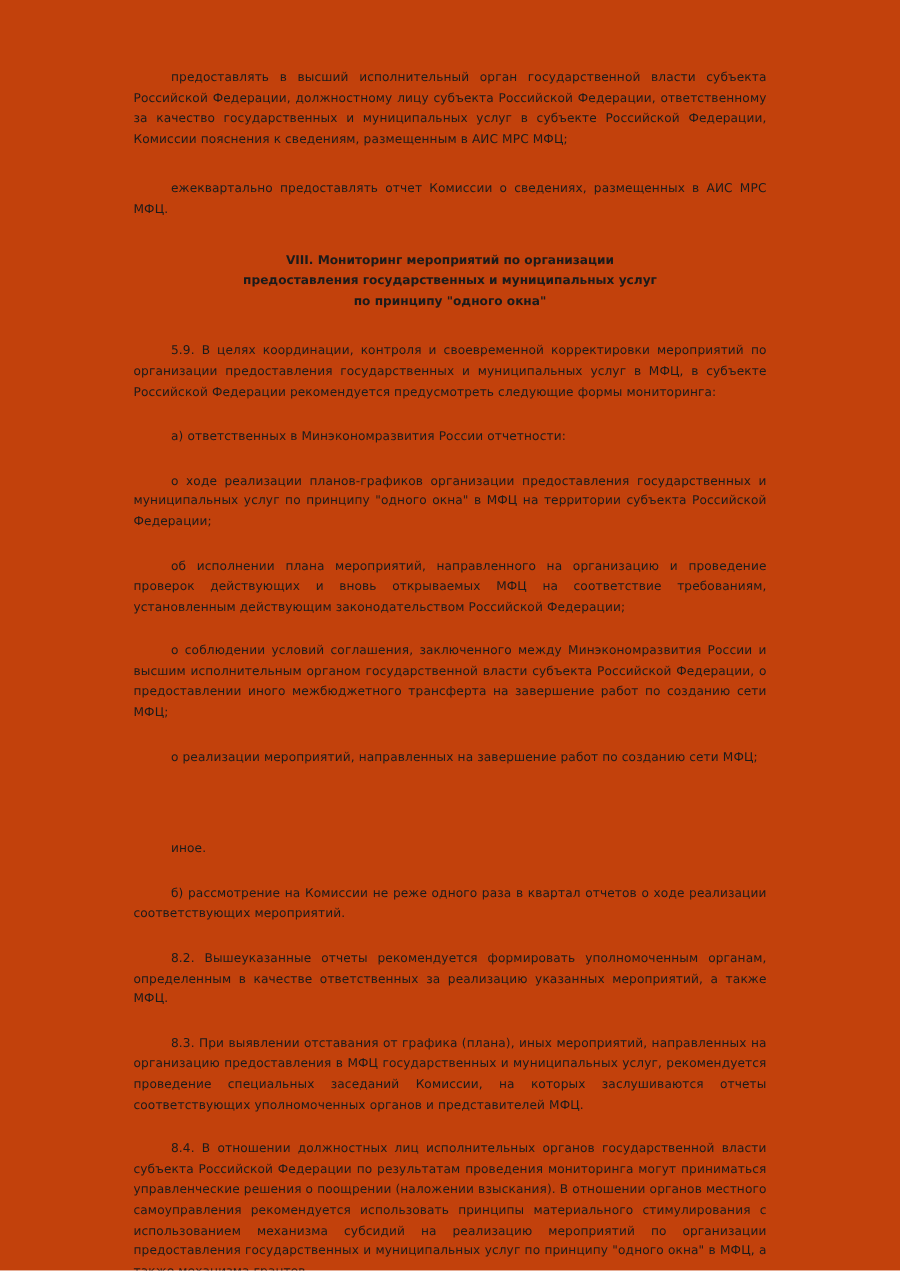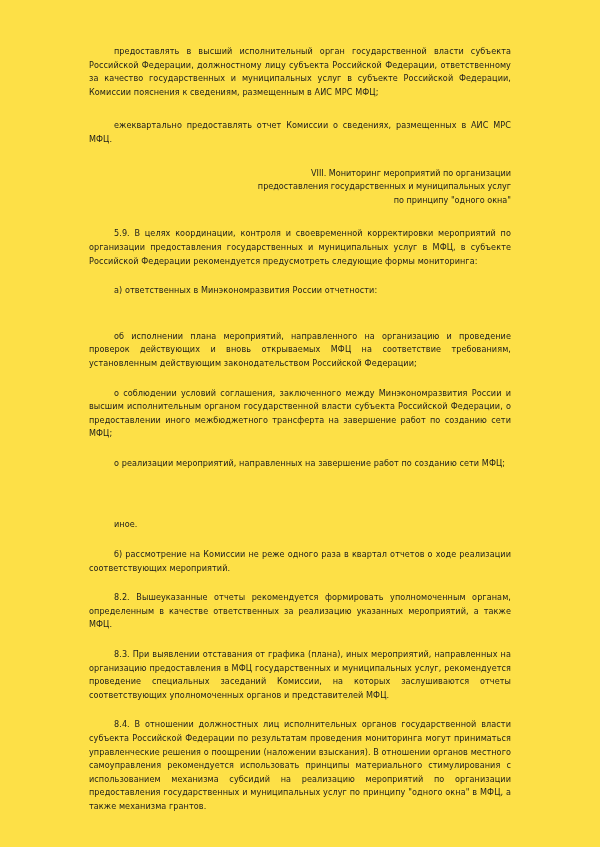--- a/index.html
+++ b/index.html
@@ -11,21 +11,21 @@
     width: 600px;
     height: 847px;
     font-family: "DejaVu Sans", "Liberation Sans", sans-serif;
     color: #1b1b1b;
     overflow: hidden;
   }
   .page {
     position: relative;
     width: 600px;
     height: 847px;
-    background: #fde047;
+    background: #c2410c;
     box-sizing: border-box;
     padding: 45px 89px 0 89px;
   }
   .doc-body {
     width: 422px;
   }
   p.para {
     margin: 0;
     font-size: 8.1px;
     line-height: 13.6px;
@@ -40,22 +40,23 @@
   .gap-md { height: 16px; }
   .gap-lg { height: 20px; }
   .heading-block {
     margin: 0;
     text-align: center;
   }
   .heading-block p {
     margin: 0;
     font-size: 8.1px;
     line-height: 13.6px;
-    text-align: right;
+    text-align: center;
     color: #1b1b1b;
+    font-weight: bold;
   }
 </style>
 </head>
 <body>
 
 <div class="page">
   <div class="doc-body">
 
     <p class="para indent">предоставлять в высший исполнительный орган государственной власти субъекта Российской Федерации, должностному лицу субъекта Российской Федерации, ответственному за качество государственных и муниципальных услуг в субъекте Российской Федерации, Комиссии пояснения к сведениям, размещенным в АИС МРС МФЦ;</p>
 
@@ -74,20 +75,21 @@
     <div class="gap-lg"></div>
 
     <p class="para indent">5.9. В целях координации, контроля и своевременной корректировки мероприятий по организации предоставления государственных и муниципальных услуг в МФЦ, в субъекте Российской Федерации рекомендуется предусмотреть следующие формы мониторинга:</p>
 
     <div class="gap-md"></div>
 
     <p class="para indent">а) ответственных в Минэкономразвития России отчетности:</p>
 
     <div class="gap-md"></div>
 
+    <p class="para indent">о ходе реализации планов-графиков организации предоставления государственных и муниципальных услуг по принципу "одного окна" в МФЦ на территории субъекта Российской Федерации;</p>
 
     <div class="gap-md"></div>
 
     <p class="para indent">об исполнении плана мероприятий, направленного на организацию и проведение проверок действующих и вновь открываемых МФЦ на соответствие требованиям, установленным действующим законодательством Российской Федерации;</p>
 
     <div class="gap-md"></div>
 
     <p class="para indent">о соблюдении условий соглашения, заключенного между Минэкономразвития России и высшим исполнительным органом государственной власти субъекта Российской Федерации, о предоставлении иного межбюджетного трансферта на завершение работ по созданию сети МФЦ;</p>
 
     <div class="gap-md"></div>

